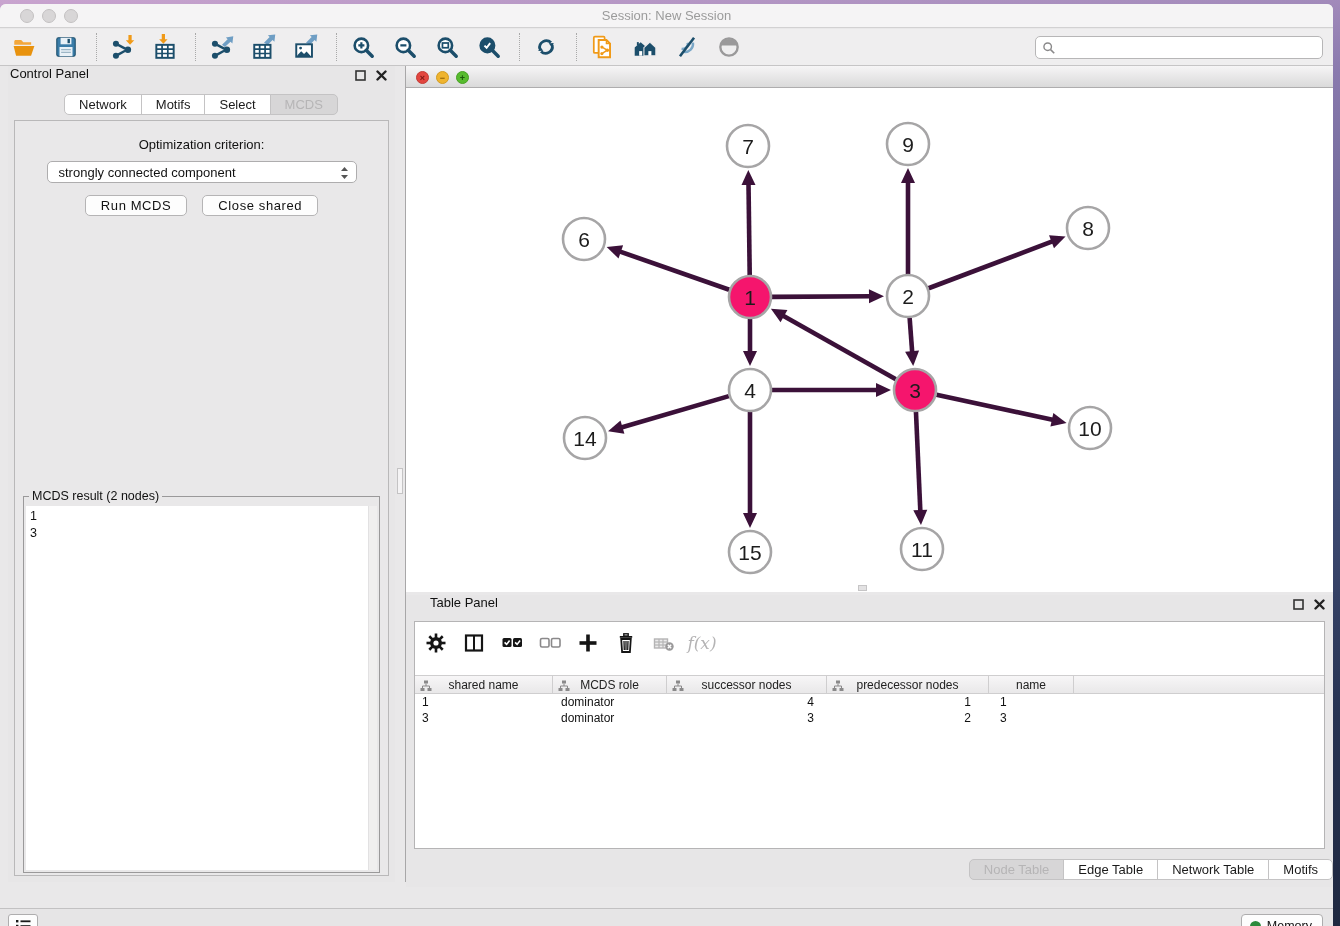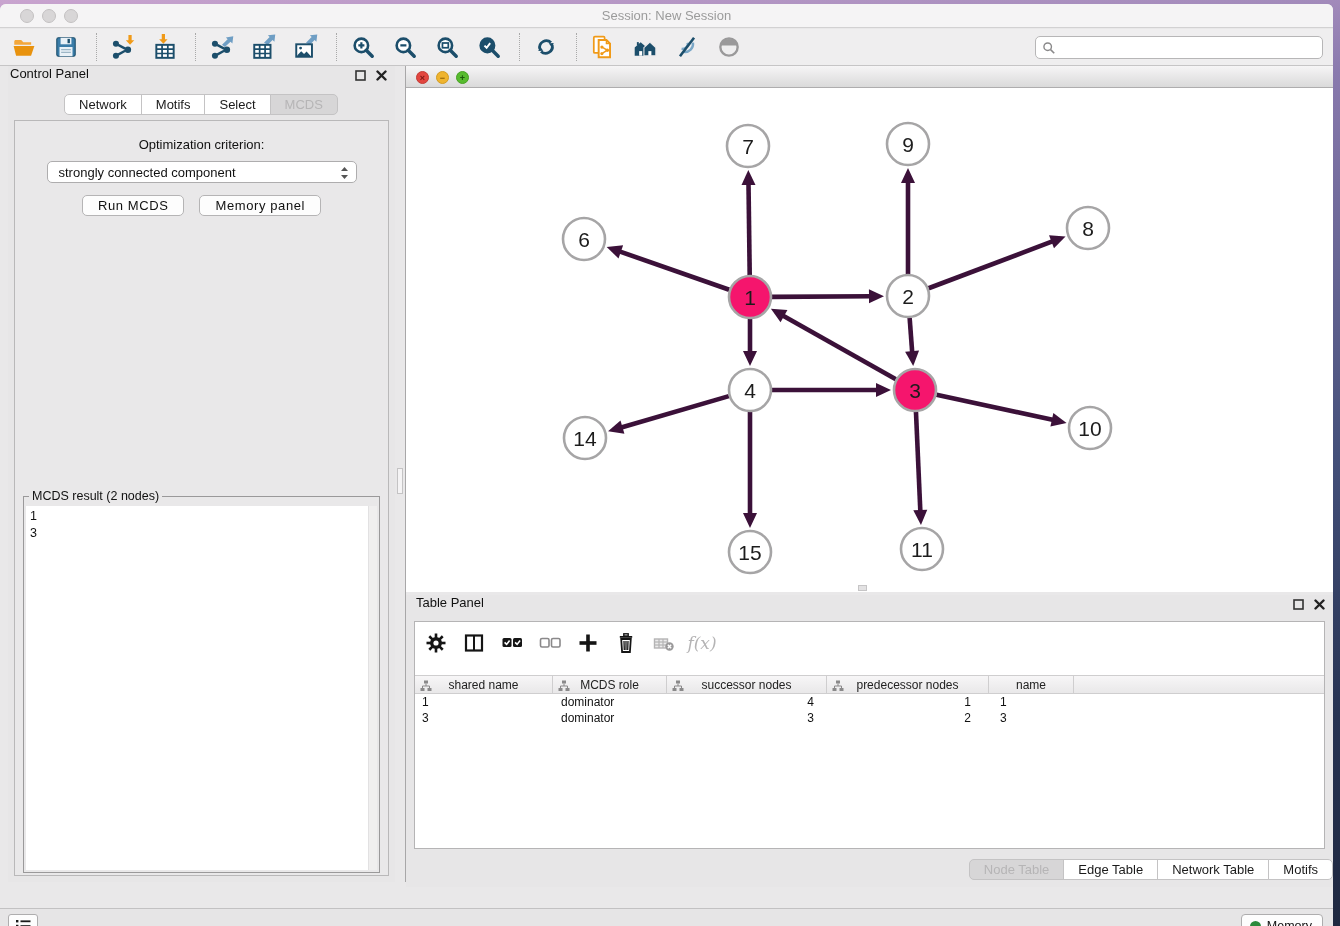--- a/index.html
+++ b/index.html
@@ -17,21 +17,21 @@
   .toolbar { position:absolute; left:0; top:25px; width:100%; height:37px; background:#efeeef; border-bottom:1px solid #c6c5c6; display:flex; align-items:center; padding-left:8px; }
   .tbtn { width:32px; height:30px; display:flex; align-items:center; justify-content:center; margin-right:10px; }
   .tbtn svg { width:26px; height:26px; }
   .tsep { width:1px; height:28px; border-left:1px dotted #a9a9a9; margin:0 10px 0 4px; }
   .searchbox { position:absolute; right:10px; top:7px; width:288px; height:23px; background:#fff; border:1px solid #b7b6b7; border-radius:5px; display:flex; align-items:center; padding-left:6px; }
   .searchbox svg { width:14px; height:14px; }
   .searchbox input { border:none; outline:none; flex:1; height:100%; font-size:12px; background:transparent; }
 
   
   .panel-header { position:absolute; left:0; top:0; width:100%; height:22px; display:flex; }
-  .panel-title { font-size:13px; color:#111; margin-left:10px; }
+  .panel-title { font-size:13px; color:#111; margin-left:24px; }
   .ph-icons { position:absolute; right:8px; top:4px; display:flex; gap:10px; align-items:center; }
   .ph-icons svg { display:block; }
 
   
   .control-panel { position:absolute; left:8px; top:62px; width:387px; height:816px; background:#e7e6e7; }
   .cp-tabs { position:absolute; left:0; top:28px; width:100%; display:flex; justify-content:center; }
   .tabbtn { height:21px; padding:0 14px; font-size:13px; line-height:19px; color:#1a1a1a; background:#fff; border:1px solid #c4c3c4; margin-left:-1px; }
   .tabbtn.first { border-radius:5px 0 0 5px; }
   .tabbtn.last { border-radius:0 5px 5px 0; }
   .tabbtn.selected { background:#d7d6d7; color:#b6b5b6; }
@@ -272,21 +272,21 @@
       <div class="opt-label">Optimization criterion:</div>
       <div class="opt-select">
         <span>strongly connected component</span>
         <svg width="9" height="16" viewBox="0 0 9 16">
           <path d="M1 6l3.5-4L8 6z" fill="#555"></path>
             <path d="M1 10l3.5 4L8 10z" fill="#555"></path>
         </svg>
       </div>
       <div class="cp-buttons">
         <button class="pushbtn">Run MCDS</button>
-        <button class="pushbtn">Memory panel</button>
+        <button class="pushbtn">Close shared</button>
       </div>
       <div class="result-box">
         <span class="result-legend">MCDS result (2 nodes)</span>
         <div class="result-area">1
 3</div>
         <div class="result-scroll"></div>
       </div>
     </div>
   </div>
 

